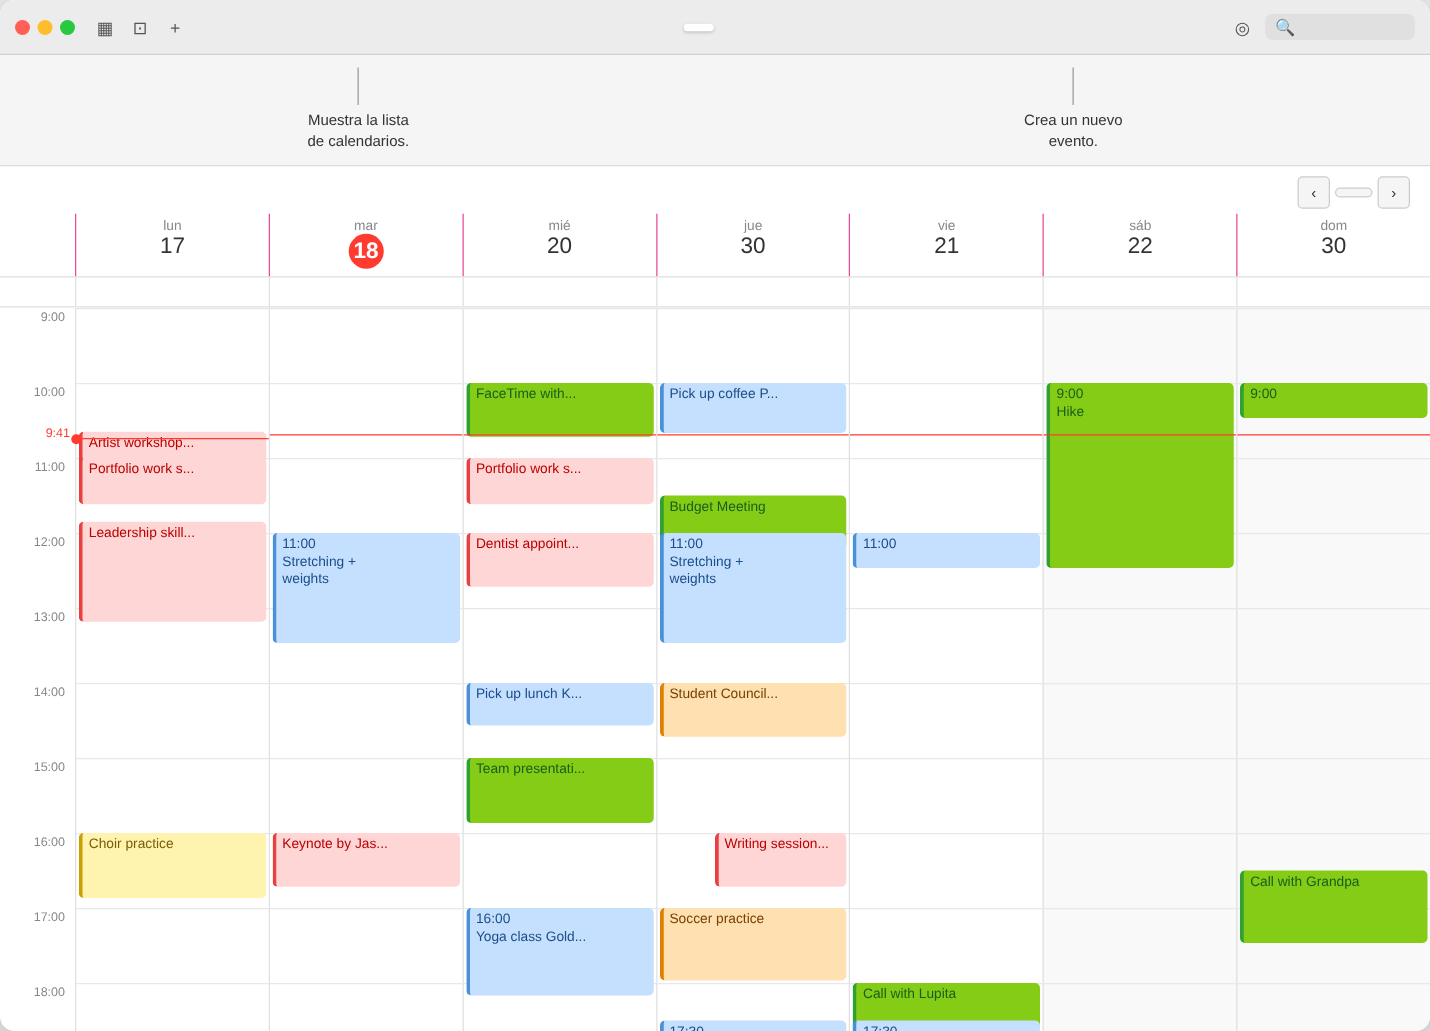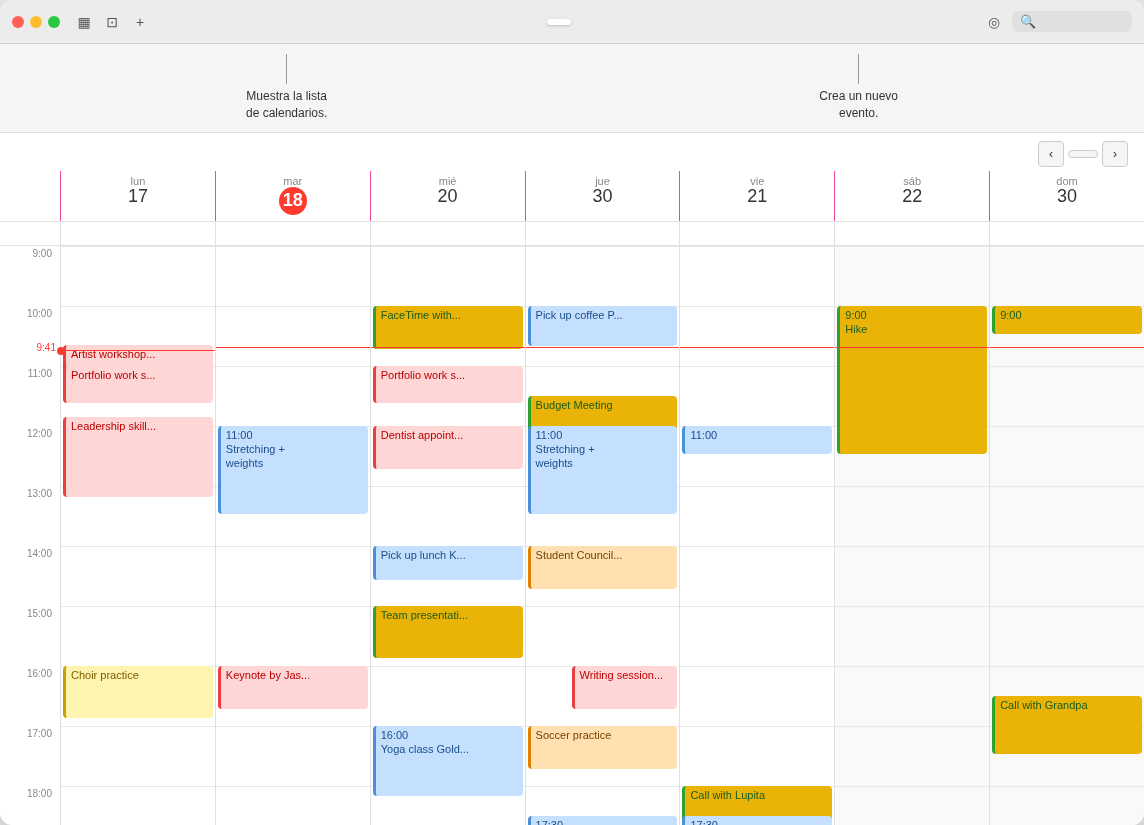--- a/index.html
+++ b/index.html
@@ -253,21 +253,21 @@
       font-size: 11px;
       font-weight: 500;
       overflow: hidden;
       cursor: pointer;
       line-height: 1.3;
       left: 2px;
       right: 2px;
     }
     .event-pink { background: #ffd6d6; border-left: 3px solid #e84040; color: #b00; }
     .event-blue { background: #c5e0ff; border-left: 3px solid #4a90d9; color: #1a4d8a; }
-    .event-green { background: #eab308; border-left: 3px solid #30a030; color: #1a5e1a; }
+    .event-green { background: #84cc16; border-left: 3px solid #30a030; color: #1a5e1a; }
     .event-yellow { background: #fff3b0; border-left: 3px solid #c8a000; color: #7a5e00; }
     .event-orange { background: #ffe0b0; border-left: 3px solid #e08000; color: #7a4000; }
     
     .current-time-line {
       position: absolute;
       left: 0;
       right: 0;
       display: flex;
       align-items: center;
       pointer-events: none;
@@ -494,21 +494,21 @@
           <div class="hour-line" style="top: 420px;"></div>
           <div class="hour-line" style="top: 480px;"></div>
           <div class="hour-line" style="top: 540px;"></div>
           <div class="event event-blue" style="top: 60px; height: 40px; white-space: pre-line;">Pick up coffee P...</div>
           <div class="event event-green" style="top: 150px; height: 43px; white-space: pre-line;">Budget Meeting</div>
           <div class="event event-blue" style="top: 180px; height: 88px; white-space: pre-line;">11:00
 Stretching +
 weights</div>
           <div class="event event-orange" style="top: 300px; height: 43px; white-space: pre-line;">Student Council...</div>
           <div class="event event-pink" style="top: 420px; height: 43px; white-space: pre-line; margin-left: 44px;">Writing session...</div>
-          <div class="event event-orange" style="top: 480px; height: 43px; white-space: pre-line;">Soccer practice</div>
+          <div class="event event-orange" style="top: 480px; height: 58px; white-space: pre-line;">Soccer practice</div>
           <div class="event event-blue" style="top: 570px; height: 70px; white-space: pre-line;">17:30
 Drop off
 Grandma...</div>
           <div style="position: absolute; top: 101px; left: 0px; right: 0px; height: 1px; background: rgb(255, 59, 48); pointer-events: none;"></div>
         </div>
       <div class="day-col" id="day-col-fri" style="height: 780px;">
           <div class="hour-line" style="top: 0px;"></div>
           <div class="hour-line" style="top: 60px;"></div>
           <div class="hour-line" style="top: 120px;"></div>
           <div class="hour-line" style="top: 180px;"></div>

